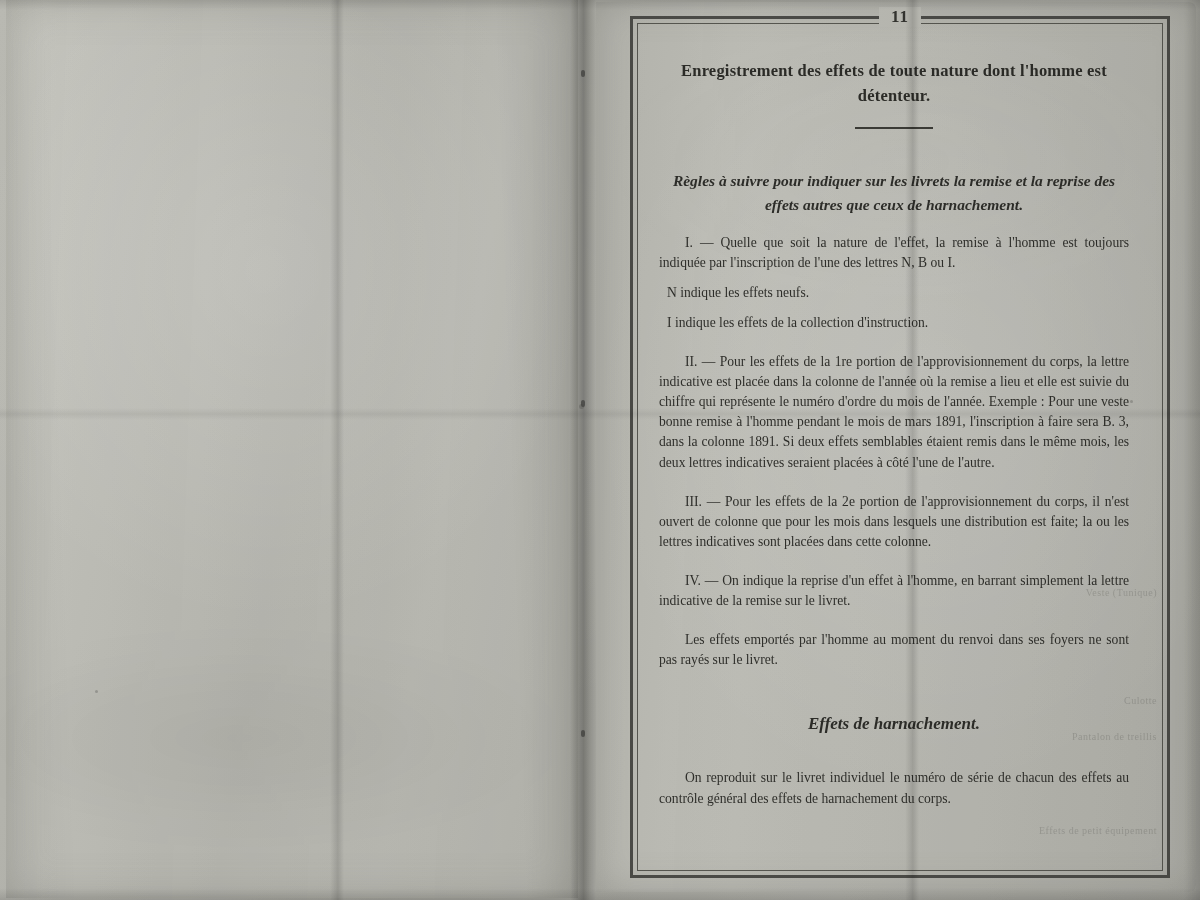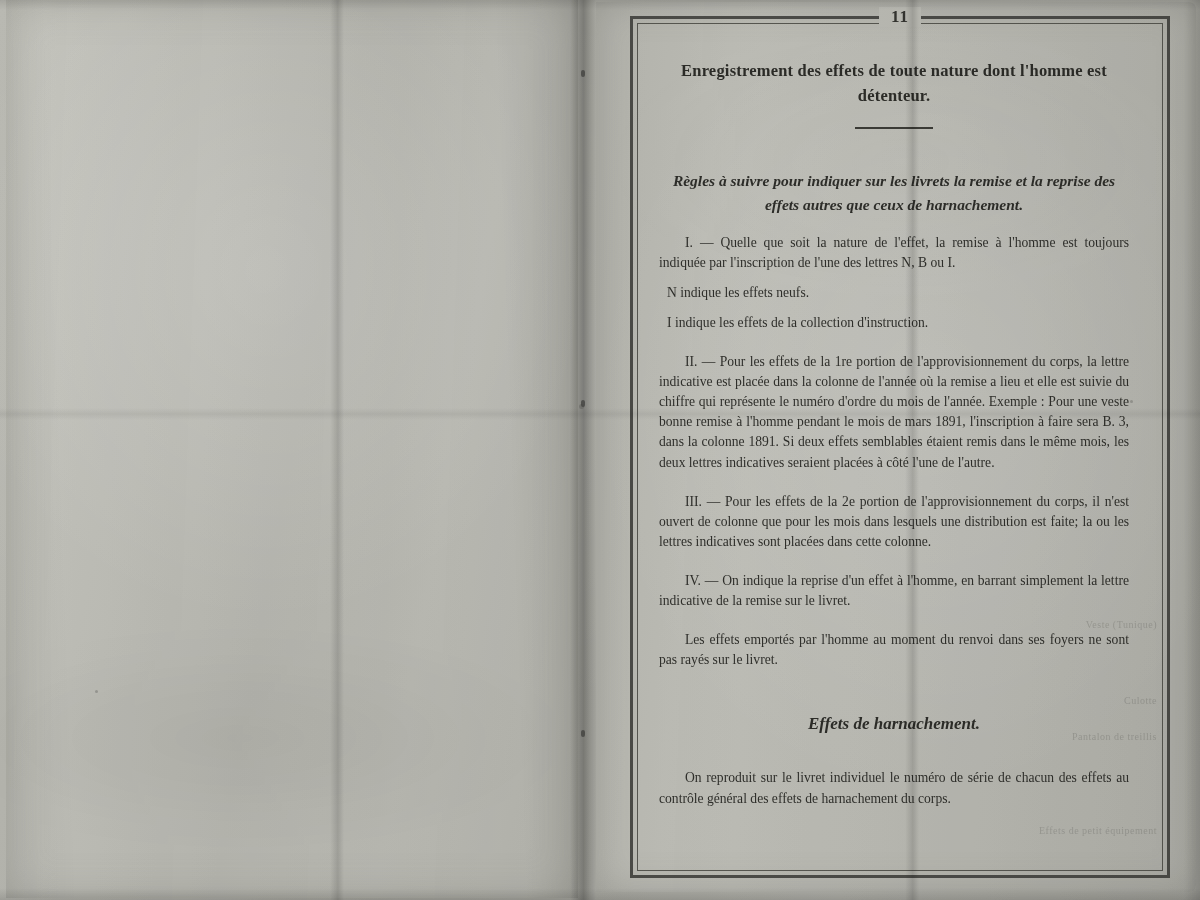--- a/index.html
+++ b/index.html
@@ -281,21 +281,21 @@
         <p class="para gap">III. — Pour les effets de la 2e portion de l'approvisionnement du corps, il n'est ouvert de colonne que pour les mois dans lesquels une distribution est faite; la ou les lettres indicatives sont placées dans cette colonne.</p>
         <p class="para gap">IV. — On indique la reprise d'un effet à l'homme, en barrant simplement la lettre indicative de la remise sur le livret.</p>
         <p class="para gap">Les effets emportés par l'homme au moment du renvoi dans ses foyers ne sont pas rayés sur le livret.</p>
 
         <h2 class="section-title">Effets de harnachement.</h2>
 
         <p class="para gap" style="margin-top:34px;">On reproduit sur le livret individuel le numéro de série de chacun des effets au contrôle général des effets de harnachement du corps.</p>
 
       </div>
 
-      <div class="ghost" style="top:600px;">Veste (Tunique)</div>
+      <div class="ghost" style="top:568px;">Veste (Tunique)</div>
       <div class="ghost" style="top:676px;">Culotte</div>
       <div class="ghost" style="top:712px;margin-left:28px;">Pantalon de treillis</div>
       <div class="ghost" style="top:806px;font-family:Liberation Serif, serif;">Effets de petit équipement</div>
     </div>
   </div>
 
   <div class="mottle"></div>
   <div class="crease-v" style="left:330px;"></div>
   <div class="crease-v" style="left:905px;"></div>
   <div class="crease-h" style="top:408px;"></div>

